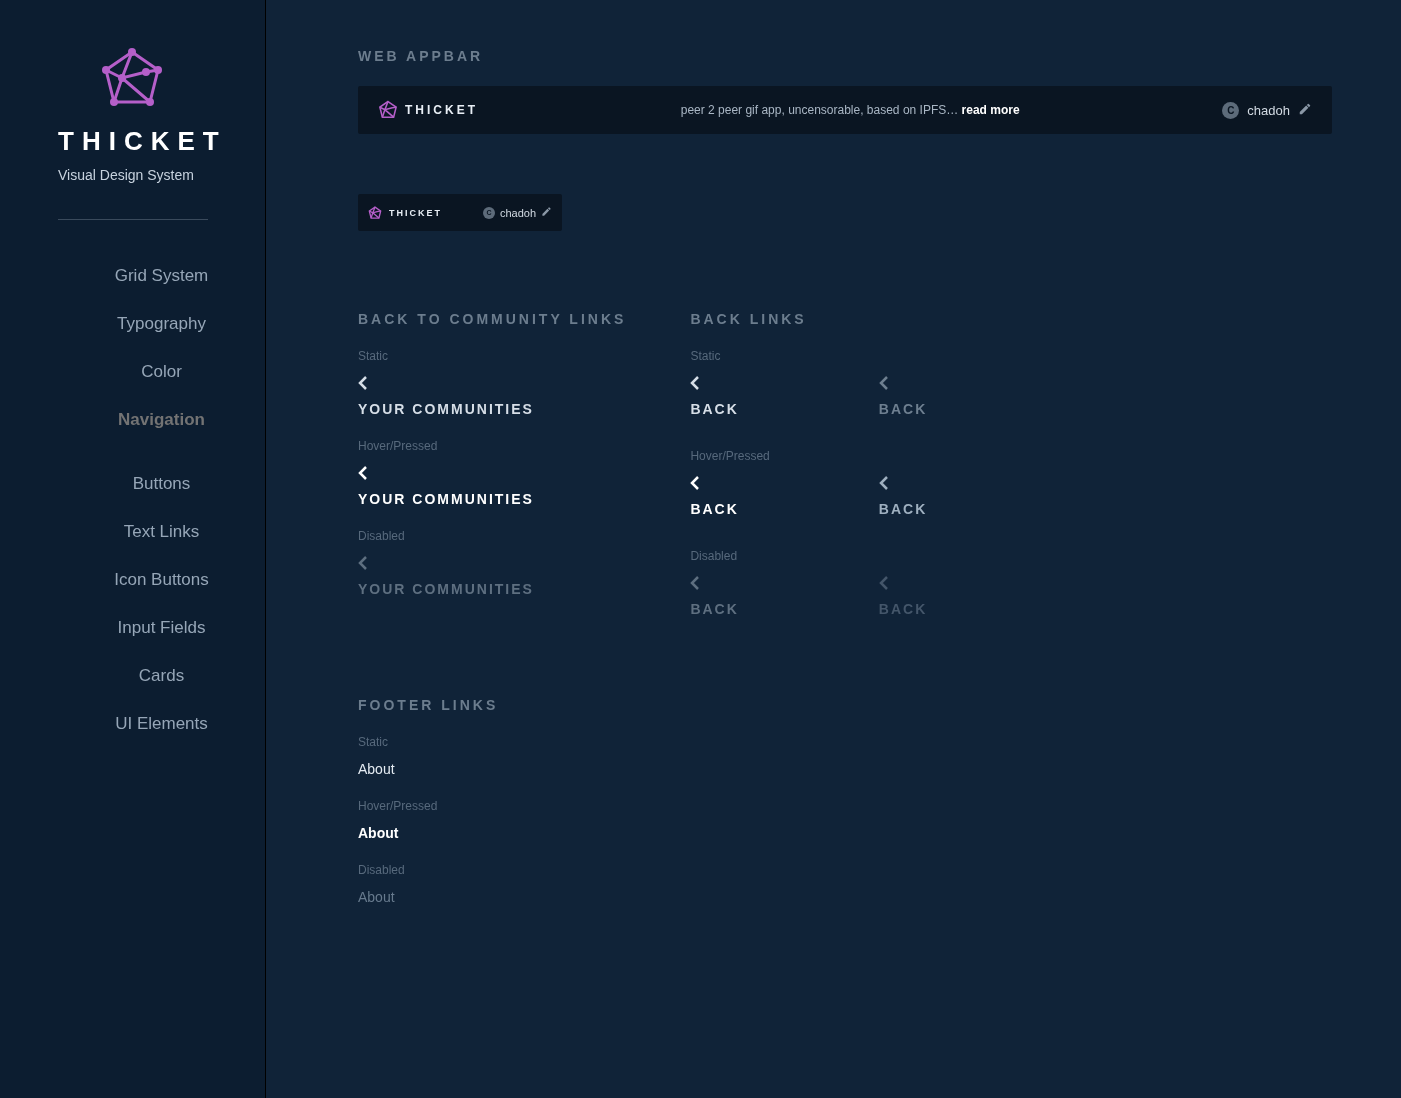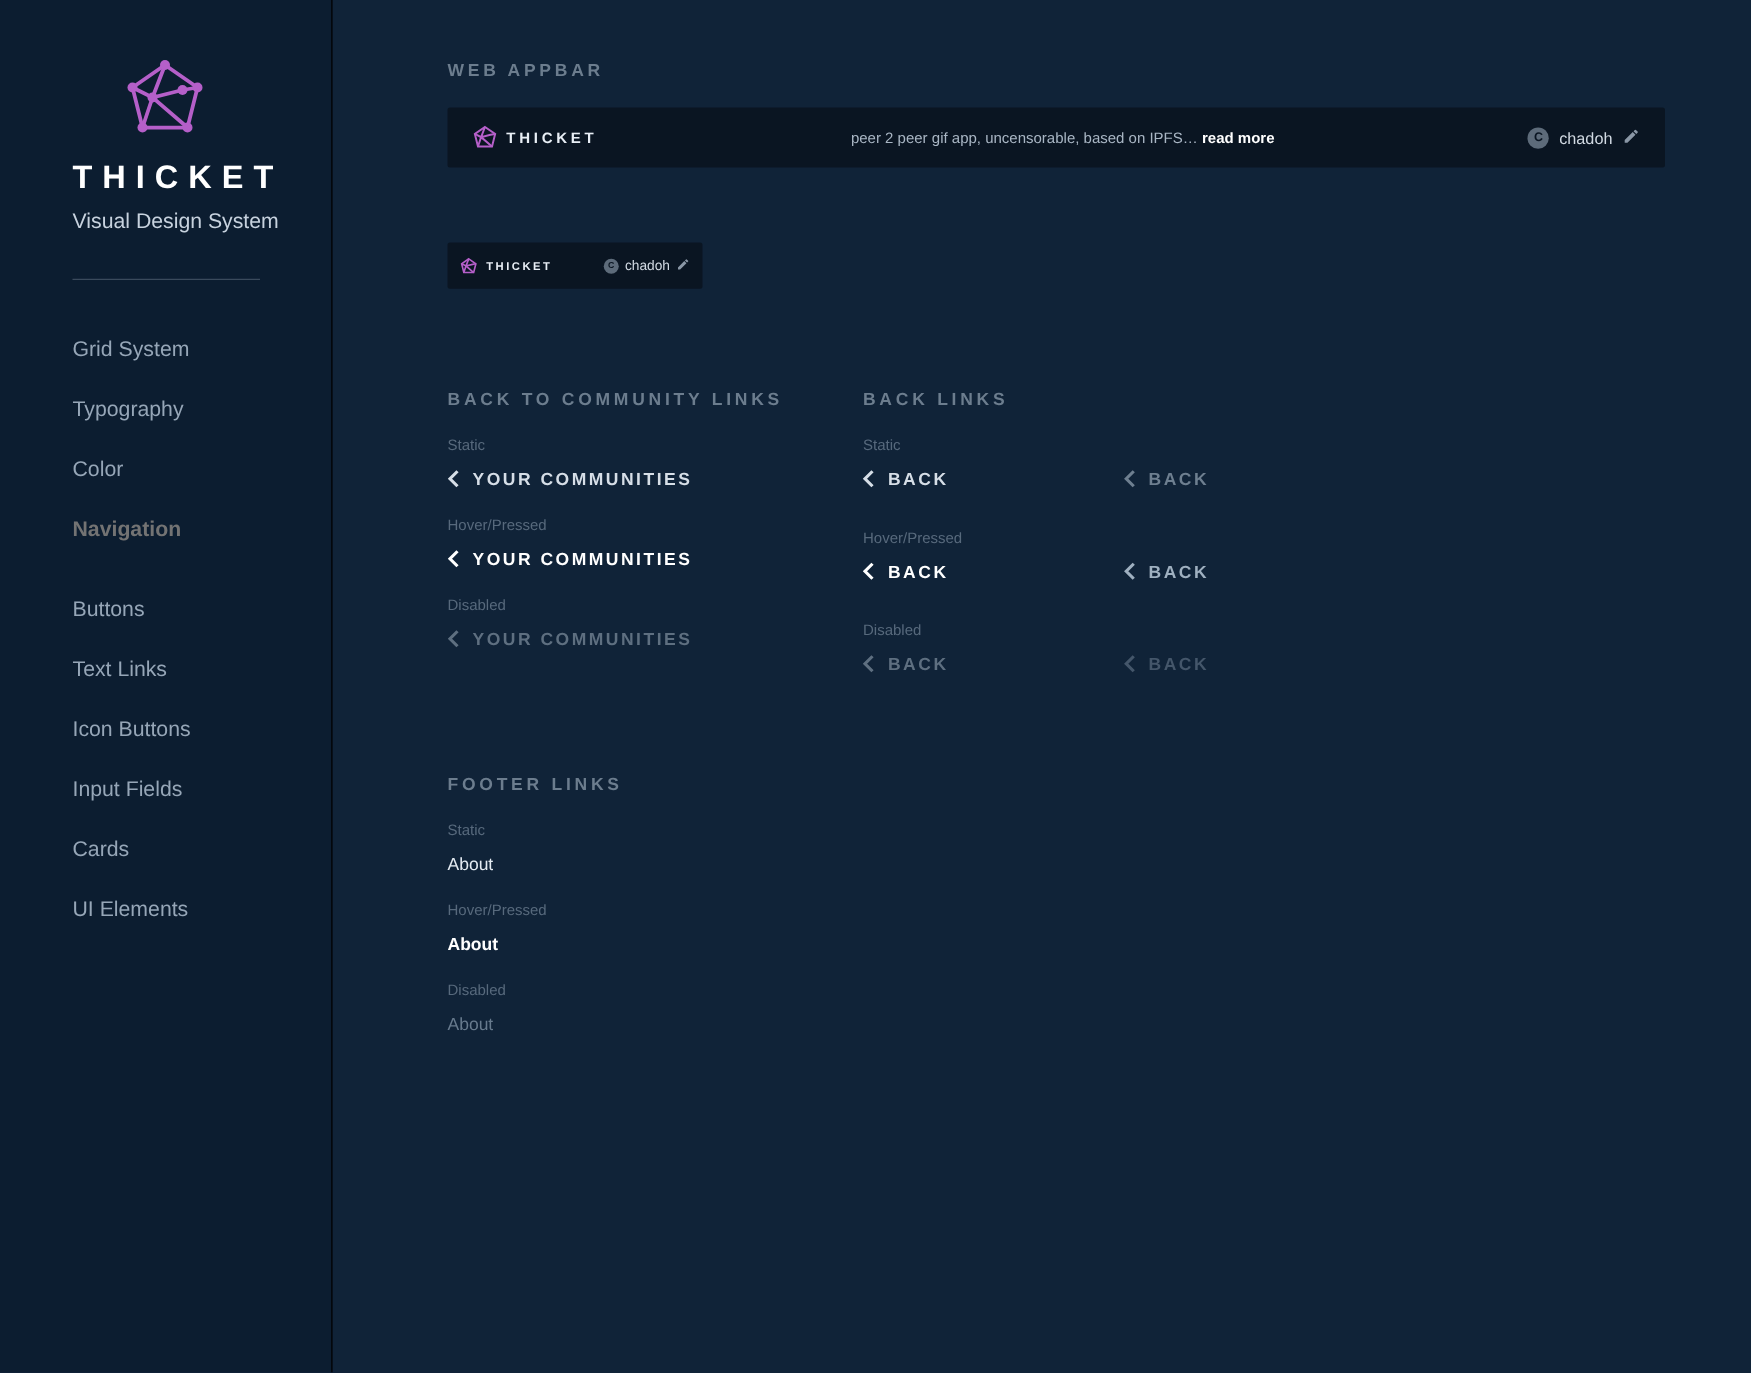--- a/index.html
+++ b/index.html
@@ -22,31 +22,31 @@
   }
   .logo-wrap { margin-bottom:14px; }
   .logo-svg { display:block; margin-bottom:16px; margin-left:42px; }
   .brand-name {
     font-size:26px;
     letter-spacing:8px;
     font-weight:700;
     color:#ffffff;
   }
   .brand-sub {
-    font-size:17px;
+    font-size:14px;
     color:#c7d2de;
     margin-top:10px;
   }
   .sidebar hr {
     border:none;
     border-top:1px solid #3a4a5c;
     margin:36px 0 46px 0;
     width:150px;
   }
-  .nav-list { list-style:none; }
+  .nav-list { list-style:none;text-align:center; }
   .nav-list li {
     font-size:17px;
     color:#96a6b7;
     margin-bottom:28px;
     cursor:pointer;
   }
   .nav-list li.active { color:#737373; font-weight:600; }
   .nav-gap { height:16px; }
 
   
@@ -99,20 +99,21 @@
 
   
   .link-columns { display:flex; gap:64px; margin-bottom:70px; }
   .link-col { }
   .back-row { display:flex; gap:140px; }
   .back-link {
     display:flex; align-items:flex-start; gap:10px;
     font-size:14px; letter-spacing:2px; font-weight:600;
     color:#d6dee7; cursor:pointer;
     margin-bottom:10px;
+    flex-direction:column;
   }
   .back-link.hover { color:#ffffff; }
   .back-link.disabled { color:#5e6f80; cursor:default; }
   .back-link.alt { color:#6e7f90; }
   .back-link.alt.hover { color:#9fb0c0; }
   .back-link.alt.disabled { color:#44566a; }
   .chev { display:inline-block; }
 
   
   .footer-link {

